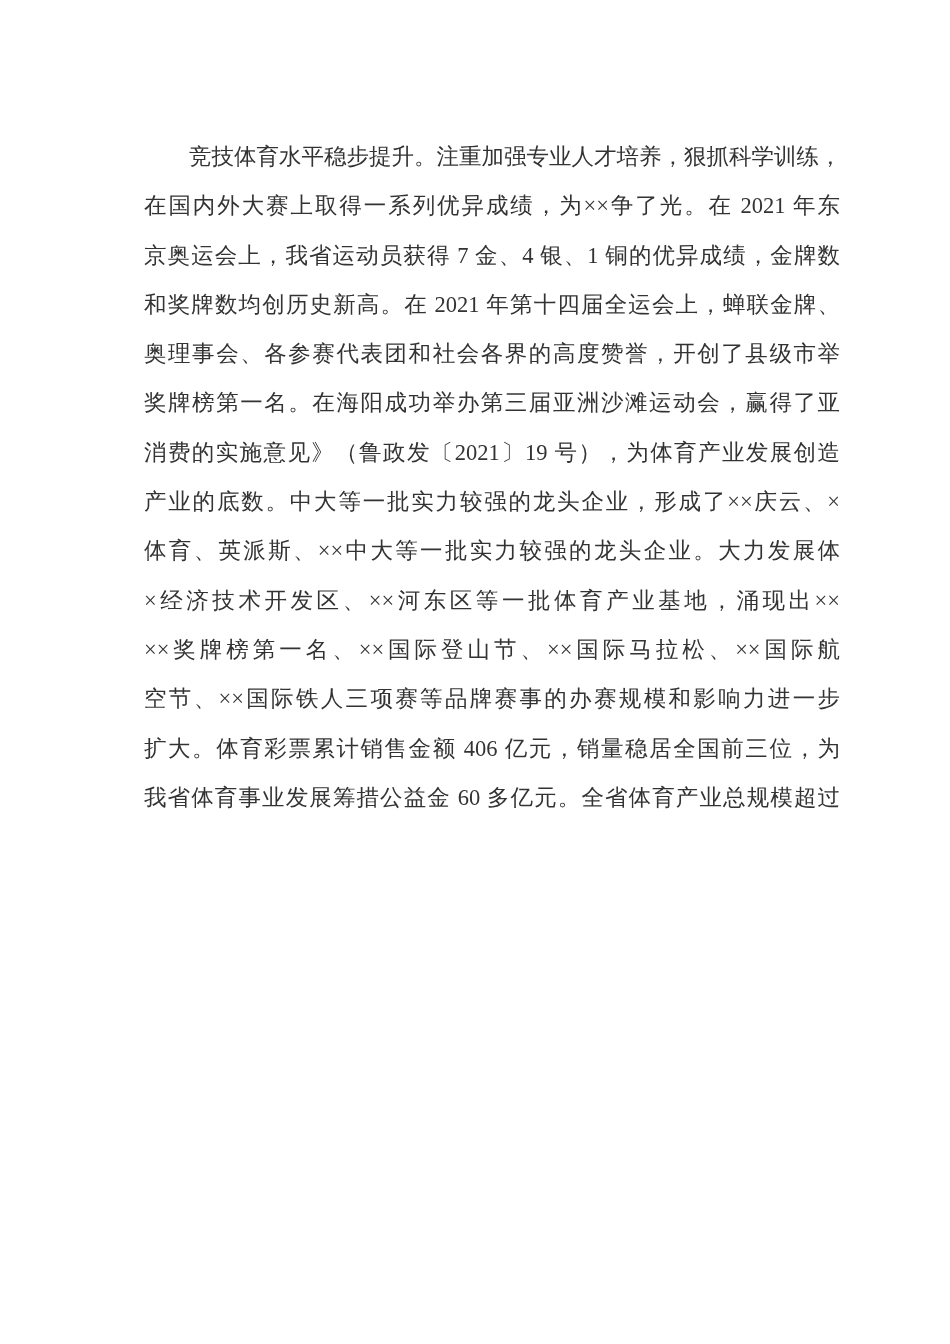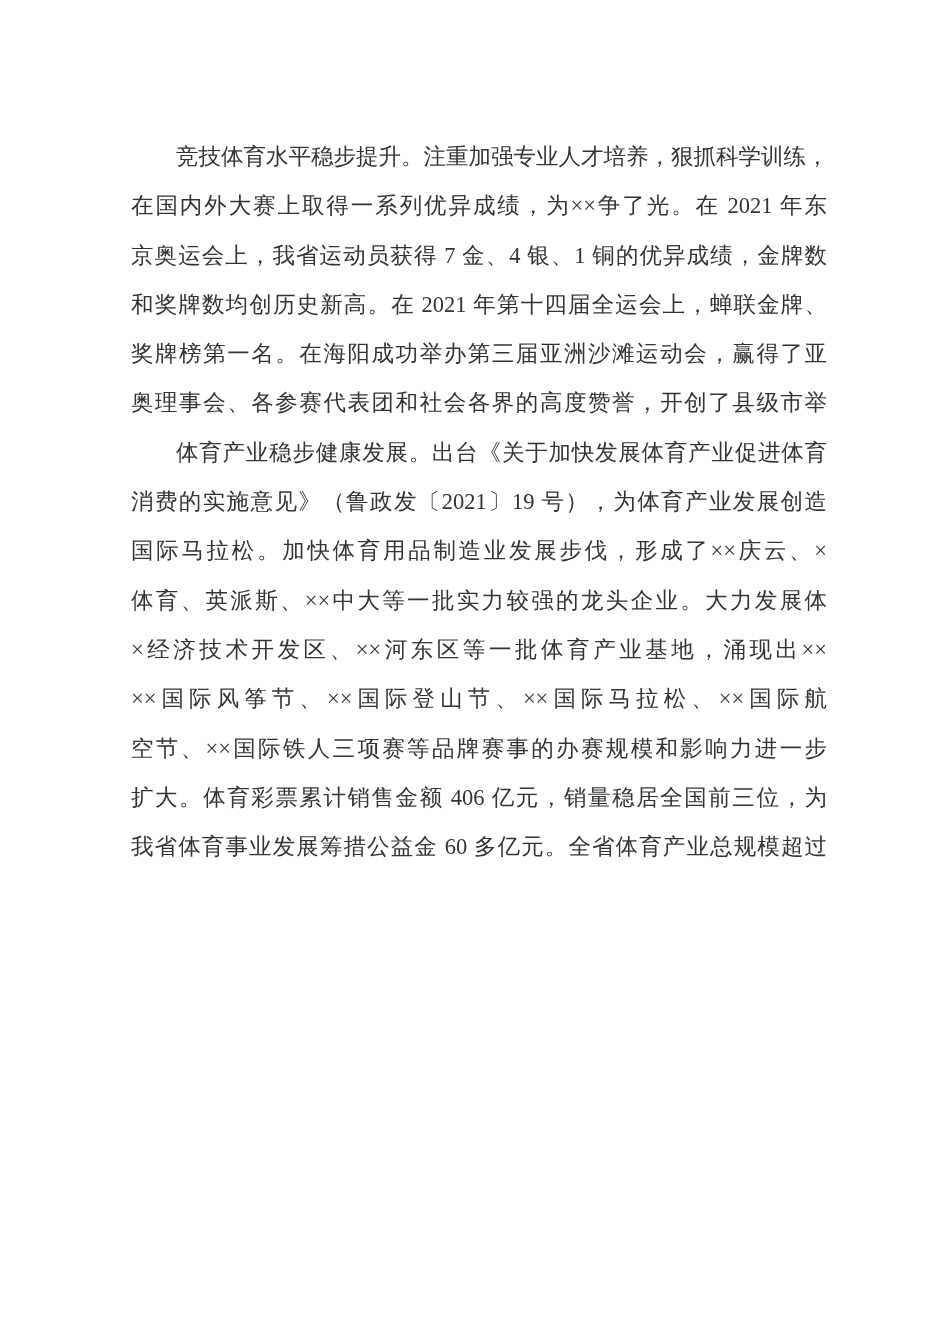--- a/index.html
+++ b/index.html
@@ -26,49 +26,49 @@
   .line {
     width: 696px;
     height: 49.3px;
     line-height: 49.3px;
     font-size: 22.5px;
     color: #333333;
     text-align: justify;
     text-align-last: justify;
     white-space: nowrap;
     overflow: visible;
+    margin-left: 13px;
   }
   .line.first {
     text-indent: 45px;
   }
   .line.para-end {
     text-align-last: left;
   }
 </style>
 </head>
 <body>
 
 <div class="page">
   <div class="text-block">
 
     <div>
       <div class="line first">竞技体育水平稳步提升。注重加强专业人才培养，狠抓科学训练，</div>
       <div class="line">在国内外大赛上取得一系列优异成绩，为××争了光。在 2021 年东</div>
       <div class="line">京奥运会上，我省运动员获得 7 金、4 银、1 铜的优异成绩，金牌数</div>
       <div class="line">和奖牌数均创历史新高。在 2021 年第十四届全运会上，蝉联金牌、</div>
+      <div class="line">奥理事会、各参赛代表团和社会各界的高度赞誉，开创了县级市举</div>
       <div class="line">奖牌榜第一名。在海阳成功举办第三届亚洲沙滩运动会，赢得了亚</div>
-      <div class="line">奥理事会、各参赛代表团和社会各界的高度赞誉，开创了县级市举</div>
     </div>
 
     <div>
-      <div class="line first">体育产业稳步健康发展。出台《关于加快发展体育产业促进体育</div>
       <div class="line">消费的实施意见》（鲁政发〔2021〕19 号），为体育产业发展创造</div>
-      <div class="line">国际马拉松。加快体育用品制造业发展步伐，形成了××庆云、×</div>
+      <div class="line">产业的底数。中大等一批实力较强的龙头企业，形成了××庆云、×</div>
       <div class="line">体育、英派斯、××中大等一批实力较强的龙头企业。大力发展体</div>
       <div class="line">×经济技术开发区、××河东区等一批体育产业基地，涌现出××</div>
-      <div class="line">××国际风筝节、××国际登山节、××国际马拉松、××国际航</div>
+      <div class="line">××奖牌榜第一名、××国际登山节、××国际马拉松、××国际航</div>
       <div class="line">空节、××国际铁人三项赛等品牌赛事的办赛规模和影响力进一步</div>
       <div class="line">扩大。体育彩票累计销售金额 406 亿元，销量稳居全国前三位，为</div>
       <div class="line">我省体育事业发展筹措公益金 60 多亿元。全省体育产业总规模超过</div>
     </div>
 
   </div>
 </div>
 
 </body></html>

